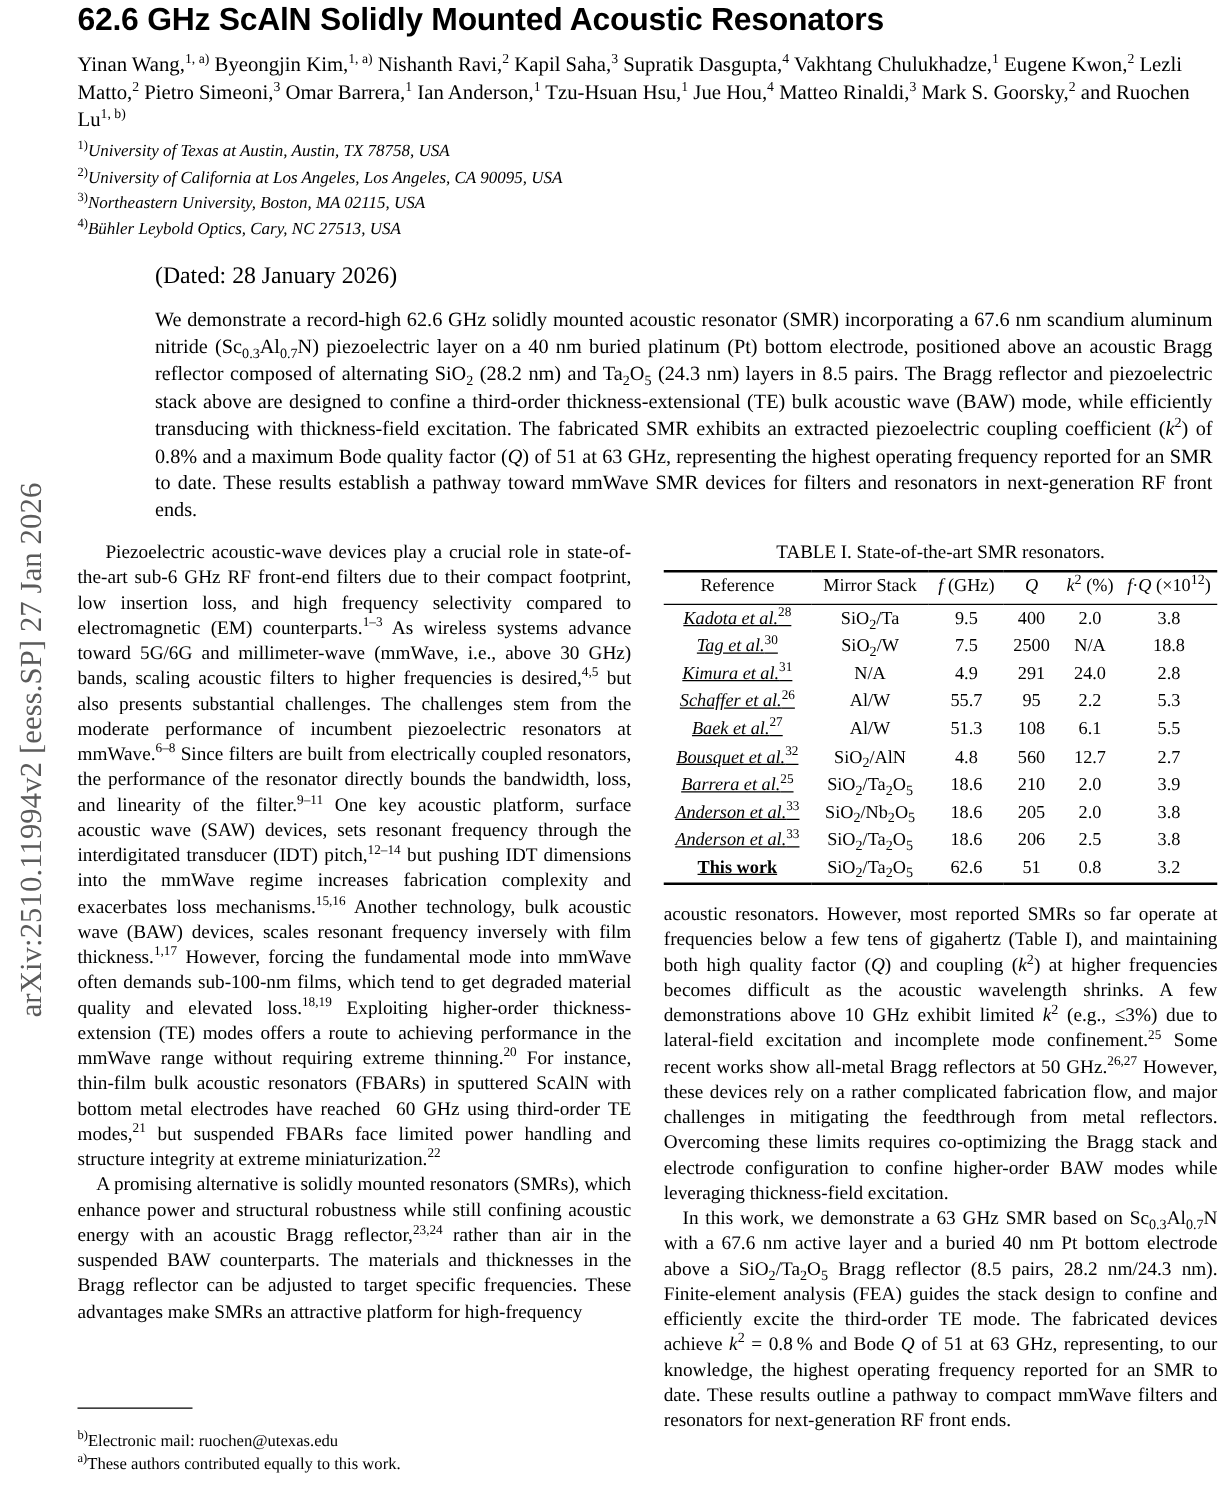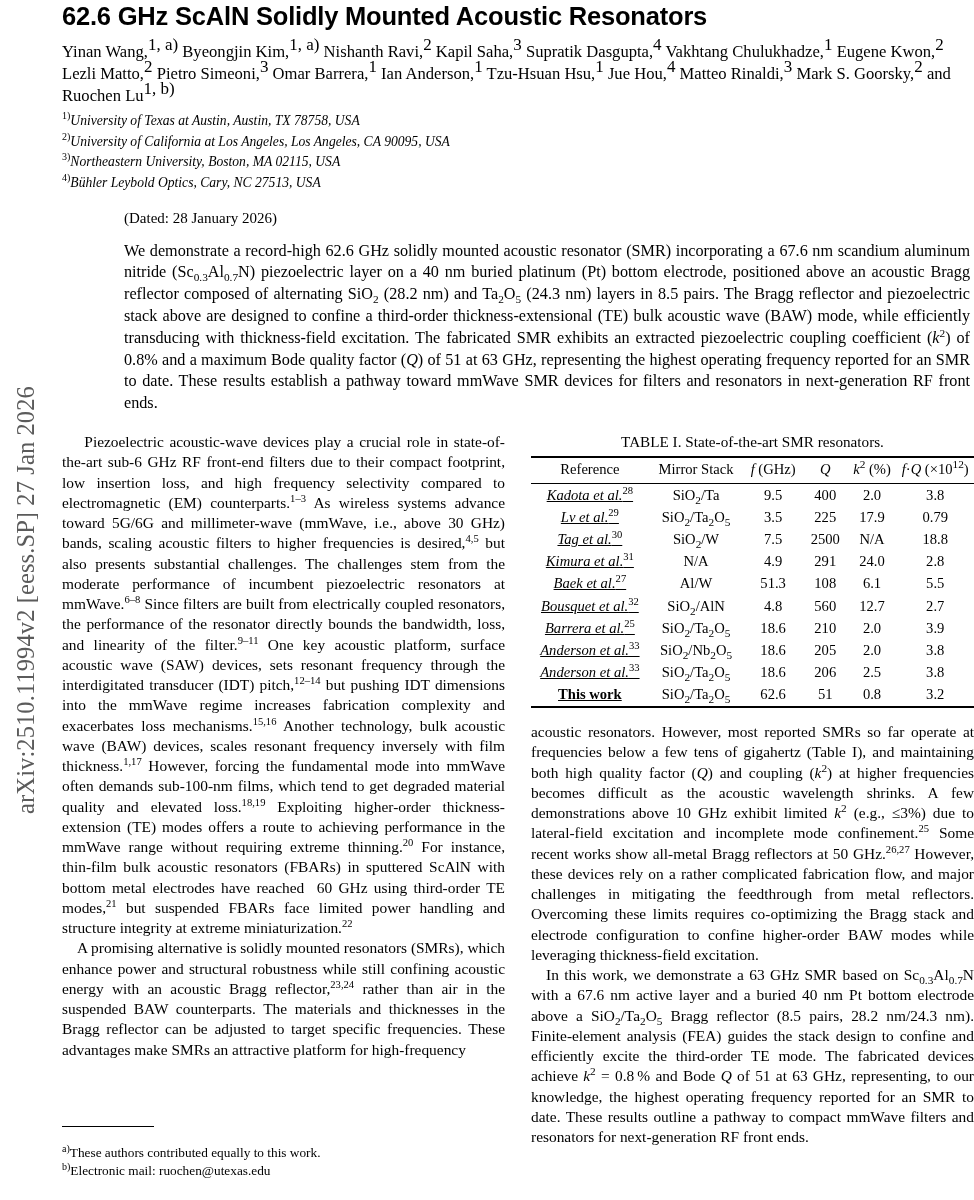--- a/index.html
+++ b/index.html
@@ -32,30 +32,30 @@
     font-family:"Liberation Sans","DejaVu Sans",sans-serif;
     font-size:25.5px;font-weight:700;line-height:1.16;
     letter-spacing:-0.2px;
   }
 
   .authors{
     margin:9px 0 0 0;
     font-size:16.6px;line-height:1.335;
     text-align:left;
   }
-  .authors sup{font-size:17px;vertical-align:super;line-height:0;}
+  .authors sup{font-size:11px;vertical-align:super;line-height:0;}
 
   .affils{margin:4px 0 0 0;}
   .affil{
     font-size:13.6px;font-style:italic;line-height:1.52;
   }
   .affil sup{font-size:10px;font-style:normal;vertical-align:super;line-height:0;}
 
   .dated{
-    margin:16px 0 0 62px;font-size:15px;
+    margin:16px 0 0 62px;font-size:19px;
   }
 
   .abstract{
     margin:14px 0 0 62px;width:846px;
     font-size:16.2px;line-height:1.345;
     text-align:justify;text-justify:inter-word;
     hyphens:none;
   }
   .abstract p{margin:0;text-indent:0;}
 
@@ -168,44 +168,44 @@
             <tbody>
               <tr>
                 <td class="c1 ref rule-mid"><span>Kadota et al.</span><sup class="cite" style="font-style:normal">28</sup></td>
                 <td class="c2 rule-mid">SiO<span class="sub">2</span>/Ta</td>
                 <td class="c3 rule-mid">9.5</td>
                 <td class="c4 rule-mid">400</td>
                 <td class="c5 rule-mid">2.0</td>
                 <td class="c6 rule-mid">3.8</td>
               </tr>
               <tr>
-                <td class="c1 ref"><span>Lv et al.</span><sup class="cite" style="font-style:normal">29</sup></td>
-                <td class="c2">SiO<span class="sub">2</span>/Ta<span class="sub">2</span>O<span class="sub">5</span></td>
-                <td class="c3">3.5</td>
-                <td class="c4">225</td>
-                <td class="c5">17.9</td>
-                <td class="c6">0.79</td>
-              </tr>
-              <tr>
                 <td class="c1 ref"><span>Tag et al.</span><sup class="cite" style="font-style:normal">30</sup></td>
                 <td class="c2">SiO<span class="sub">2</span>/W</td>
                 <td class="c3">7.5</td>
                 <td class="c4">2500</td>
                 <td class="c5">N/A</td>
                 <td class="c6">18.8</td>
               </tr>
               <tr>
                 <td class="c1 ref"><span>Kimura et al.</span><sup class="cite" style="font-style:normal">31</sup></td>
                 <td class="c2">N/A</td>
                 <td class="c3">4.9</td>
                 <td class="c4">291</td>
                 <td class="c5">24.0</td>
                 <td class="c6">2.8</td>
               </tr>
               <tr>
+                <td class="c1 ref"><span>Schaffer et al.</span><sup class="cite" style="font-style:normal">26</sup></td>
+                <td class="c2">Al/W</td>
+                <td class="c3">55.7</td>
+                <td class="c4">95</td>
+                <td class="c5">2.2</td>
+                <td class="c6">5.3</td>
+              </tr>
+              <tr>
                 <td class="c1 ref"><span>Baek et al.</span><sup class="cite" style="font-style:normal">27</sup></td>
                 <td class="c2">Al/W</td>
                 <td class="c3">51.3</td>
                 <td class="c4">108</td>
                 <td class="c5">6.1</td>
                 <td class="c6">5.5</td>
               </tr>
               <tr>
                 <td class="c1 ref"><span>Bousquet et al.</span><sup class="cite" style="font-style:normal">32</sup></td>
                 <td class="c2">SiO<span class="sub">2</span>/AlN</td>
@@ -254,18 +254,18 @@
         </div>
 
         <p class="noindent">acoustic resonators. However, most reported SMRs so far operate at frequencies below a few tens of gigahertz (Table I), and maintaining both high quality factor (<i class="v">Q</i>) and coupling (<i class="v">k</i><span class="supn">2</span>) at higher frequencies becomes difficult as the acoustic wavelength shrinks. A few demonstrations above <span class="nb">10 GHz</span> exhibit limited <i class="v">k</i><span class="supn">2</span> (e.g., ≤3%) due to lateral-field excitation and incomplete mode confinement.<sup class="cite">25</sup> Some recent works show all-metal Bragg reflectors at 50 GHz.<sup class="cite">26,27</sup> However, these devices rely on a rather complicated fabrication flow, and major challenges in mitigating the feedthrough from metal reflectors. Overcoming these limits requires co-optimizing the Bragg stack and electrode configuration to confine higher-order BAW modes while leveraging thickness-field excitation.</p>
 
         <p>In this work, we demonstrate a <span class="nb">63 GHz</span> SMR based on Sc<span class="sub">0.3</span>Al<span class="sub">0.7</span>N with a <span class="nb">67.6 nm</span> active layer and a buried <span class="nb">40 nm</span> Pt bottom electrode above a SiO<span class="sub">2</span>/Ta<span class="sub">2</span>O<span class="sub">5</span> Bragg reflector (8.5 pairs, <span class="nb">28.2 nm</span>/<span class="nb">24.3 nm</span>). Finite-element analysis (FEA) guides the stack design to confine and efficiently excite the third-order TE mode. The fabricated devices achieve <i class="v">k</i><span class="supn">2</span> = 0.8 % and Bode <i class="v">Q</i> of 51 at <span class="nb">63 GHz</span>, representing, to our knowledge, the highest operating frequency reported for an SMR to date. These results outline a pathway to compact mmWave filters and resonators for next-generation RF front ends.</p>
       </div>
     </div>
 
     <div class="footnote-area">
       <div class="fn-rule"></div>
+      <div class="fn"><sup>b)</sup><span>Electronic mail: ruochen@utexas.edu</span></div>
       <div class="fn"><sup>a)</sup><span>These authors contributed equally to this work.</span></div>
-      <div class="fn"><sup>b)</sup><span>Electronic mail: ruochen@utexas.edu</span></div>
     </div>
 
   </div>
 </div>
 
 </body></html>

